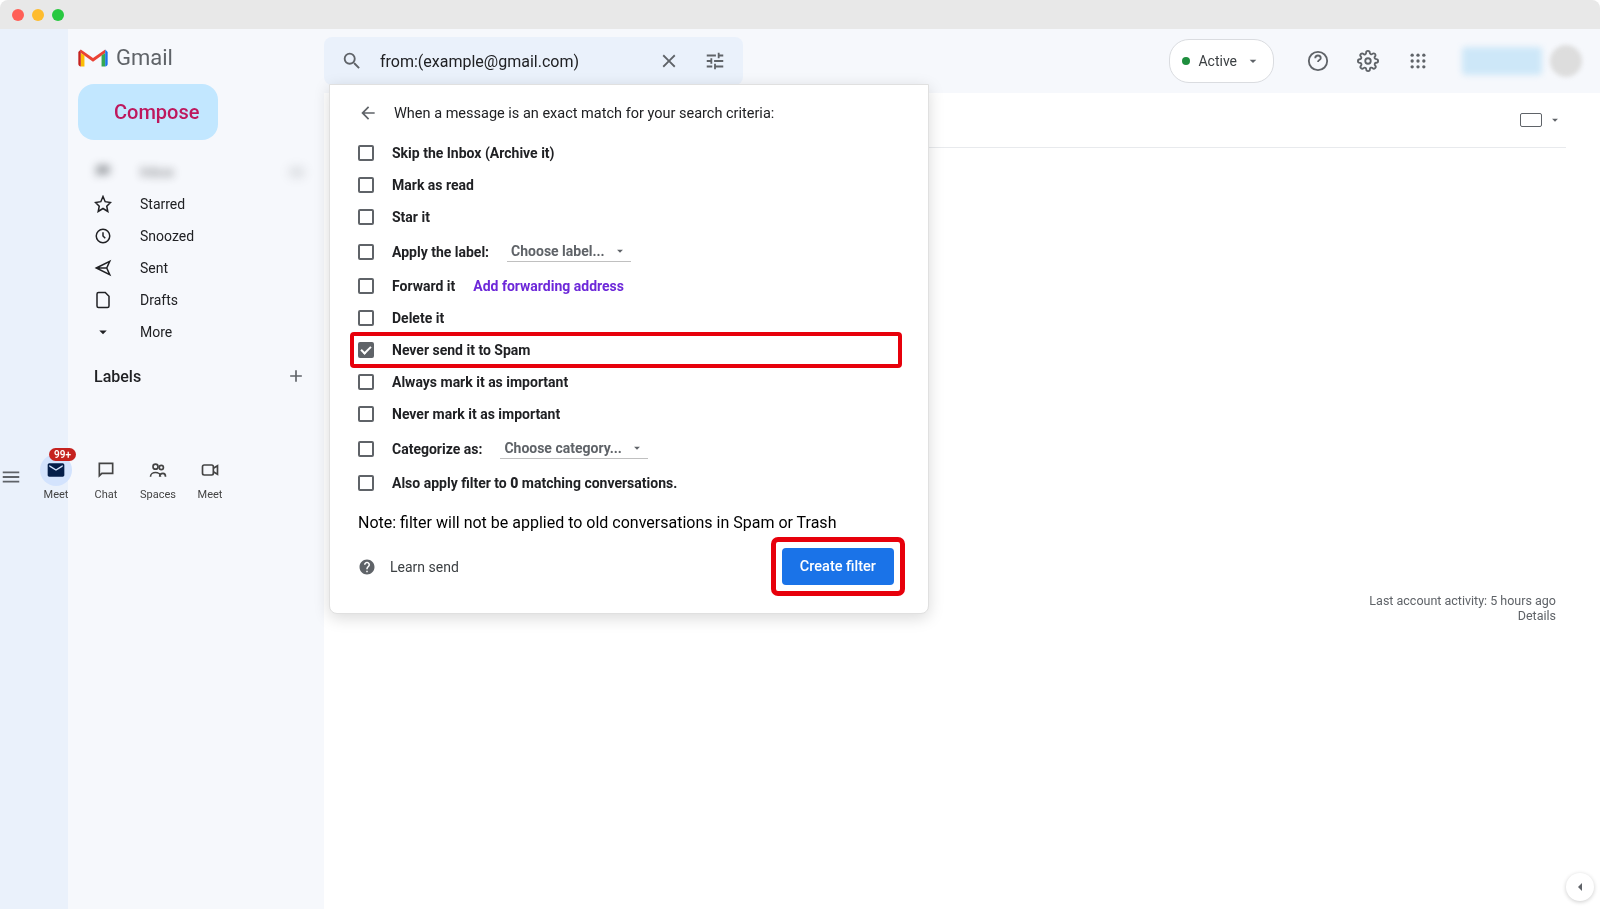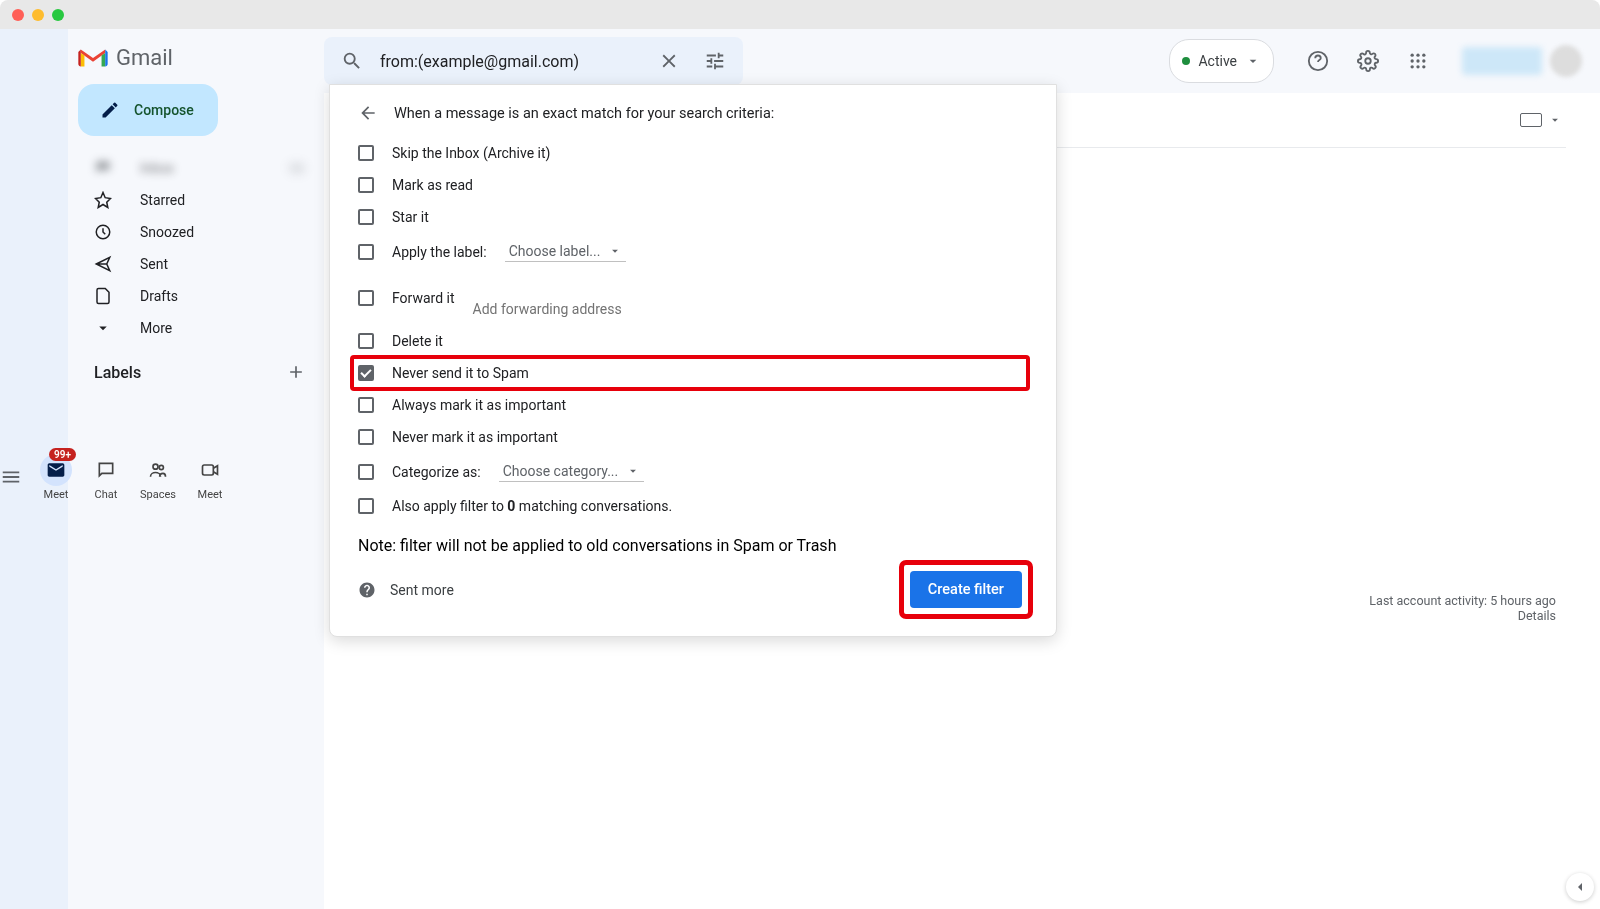--- a/index.html
+++ b/index.html
@@ -21,21 +21,21 @@
 .rail-item .icon-wrap { width:32px; height:32px; display:flex; align-items:center; justify-content:center; border-radius:16px; }
 .rail-item.active .icon-wrap { background:#d3e3fd; }
 .rail-item .label { font-size:11px; color:#444; }
 .badge { position:absolute; top:-6px; right:-4px; background:#c5221f; color:#fff; font-size:10px; font-weight:600; padding:1px 5px; border-radius:10px; }
 
 
 .sidebar { width: 256px; background:#f6f8fc; padding-top:10px; }
 .logo-row { display:flex; align-items:center; gap:8px; padding: 6px 0 14px 10px; }
 .logo-text { font-size:22px; color:#5f6368; letter-spacing:0; }
 .compose { display:flex; align-items:center; gap:14px; background:#c2e7ff; border-radius:16px; padding:16px 22px; margin: 0 0 16px 10px; width:140px; cursor:pointer; }
-.compose span { font-size:14px; color:#14532d; font-weight:500; }
+.compose span { font-size:20px; color:#be185d; font-weight:500; }
 .nav-item { display:flex; align-items:center; gap:28px; padding:6px 0 6px 26px; border-radius:0 16px 16px 0; cursor:pointer; color:#202124; font-size:14px; height:32px; }
 .nav-item.blur { filter: blur(4px); opacity:0.6; }
 .nav-item .count { margin-left:auto; margin-right:20px; font-size:13px; color:#5f6368; filter:blur(3px); }
 .labels-row { display:flex; align-items:center; justify-content:space-between; padding: 18px 18px 8px 26px; font-size:16px; font-weight:500; color:#202124; }
 
 
 .main { flex:1; background:#fff; border-top-left-radius:16px; margin-top:0; position:relative; }
 .header { display:flex; align-items:center; height:64px; padding: 8px 18px 8px 0; gap:14px; background:#f6f8fc; }
 .searchbar { flex:1; max-width:720px; height:48px; background:#eaf1fb; border-radius:8px; display:flex; align-items:center; padding:0 10px; gap:10px; }
 .searchbar input { flex:1; border:none; background:transparent; font-size:16px; color:#202124; outline:none; }
@@ -52,30 +52,30 @@
 .content-body { background:#fff; border-radius:16px 16px 0 0; margin-right:14px; min-height:700px; position:relative; padding:12px 0; }
 .toprow { display:flex; justify-content:flex-end; padding:8px 24px 8px 0; }
 .input-indicator { display:flex; align-items:center; gap:6px; cursor:pointer; }
 .kbd { width:22px; height:14px; border:1.5px solid #5f6368; border-radius:2px; display:inline-block; }
 .divider { height:1px; background:#e8eaed; margin:12px 20px 0 20px; }
 
 .footer-info { position:absolute; right:30px; bottom:170px; text-align:right; font-size:12.5px; color:#5f6368; }
 .footer-info a { color:#5f6368; text-decoration:none; }
 
 
-.filter-panel { position:absolute; left:329px; top:84px; width:728px; background:#fff; border:1px solid #e0e0e0; border-radius:0 0 8px 8px; box-shadow:0 4px 16px rgba(0,0,0,0.15); z-index:50; padding: 18px 28px 22px 28px; }
+.filter-panel { position:absolute; left:329px; top:84px; width:600px; background:#fff; border:1px solid #e0e0e0; border-radius:0 0 8px 8px; box-shadow:0 4px 16px rgba(0,0,0,0.15); z-index:50; padding: 18px 28px 22px 28px; }
 .fp-header { display:flex; align-items:center; gap:16px; margin-bottom:14px; }
 .fp-header .back { cursor:pointer; }
 .fp-header .title { font-size:14.5px; color:#202124; }
-.fp-row { display:flex; align-items:center; gap:18px; padding:8px 0; font-size:14px; color:#202124; }
+.fp-row { display:flex; align-items:center; gap:18px; padding:8px 0; font-size:14px; color:#202124;font-weight:bold; }
 .fp-row .cb { width:16px; height:16px; border:2px solid #5f6368; border-radius:2px; flex-shrink:0; cursor:pointer; position:relative; }
 .fp-row .cb.checked { background:#5f6368; }
 .fp-row .cb.checked::after { content:''; position:absolute; left:3px; top:0px; width:4px; height:8px; border:solid #fff; border-width:0 2px 2px 0; transform:rotate(45deg); }
 .fp-row .label-sel { color:#5f6368; border-bottom:1px solid #c0c0c0; padding:2px 4px; display:flex; align-items:center; gap:8px; cursor:pointer; }
-.fp-row .link { color:#737373; cursor:pointer;margin-top:23px; }
+.fp-row .link { color:#6d28d9; cursor:pointer; }
 .fp-row.highlight { outline:4px solid #e7000b; outline-offset:-2px; padding-left:6px; margin-left:-6px; border-radius:2px; }
 .fp-note { font-size:16px; color:#000000; margin:14px 0 10px 0; }
 .fp-footer { display:flex; align-items:center; justify-content:space-between; }
 .fp-footer .learn { display:flex; align-items:center; gap:14px; font-size:14px; color:#3c4043; cursor:pointer; }
 .create-wrap { outline:5px solid #e7000b; padding:6px; border-radius:2px; }
 .create-btn { background:#1a73e8; color:#fff; border:none; padding:10px 18px; font-size:14.5px; border-radius:4px; cursor:pointer; font-weight:500; }
 
 
 .side-arrow { position:absolute; right:6px; bottom:8px; width:28px; height:28px; border-radius:50%; background:#fff; box-shadow:0 1px 4px rgba(0,0,0,0.2); display:flex; align-items:center; justify-content:center; cursor:pointer; }
 
@@ -349,21 +349,21 @@
     </span>
   </div>
 
   <div class="fp-note">Note: filter will not be applied to old conversations in Spam or Trash</div>
 
   <div class="fp-footer">
     <div class="learn">
       <svg width="18" height="18" viewBox="0 0 24 24" fill="#5f6368">
           <path d="M12 2C6.48 2 2 6.48 2 12s4.48 10 10 10 10-4.48 10-10S17.52 2 12 2zm1 17h-2v-2h2v2zm2.07-7.75l-.9.92C13.45 12.9 13 13.5 13 15h-2v-.5c0-1.1.45-2.1 1.17-2.83l1.24-1.26c.37-.36.59-.86.59-1.41 0-1.1-.9-2-2-2s-2 .9-2 2H8c0-2.21 1.79-4 4-4s4 1.79 4 4c0 .88-.36 1.68-.93 2.25z"></path>
         </svg>
-      <span>Sent more</span>
+      <span>Learn send</span>
     </div>
     <div class="create-wrap">
       <button class="create-btn">Create filter</button>
     </div>
   </div>
 </div>
 
 <div class="side-arrow">
   <svg width="16" height="16" viewBox="0 0 24 24" fill="#5f6368">
       <path d="M15 6l-6 6 6 6z"></path>

